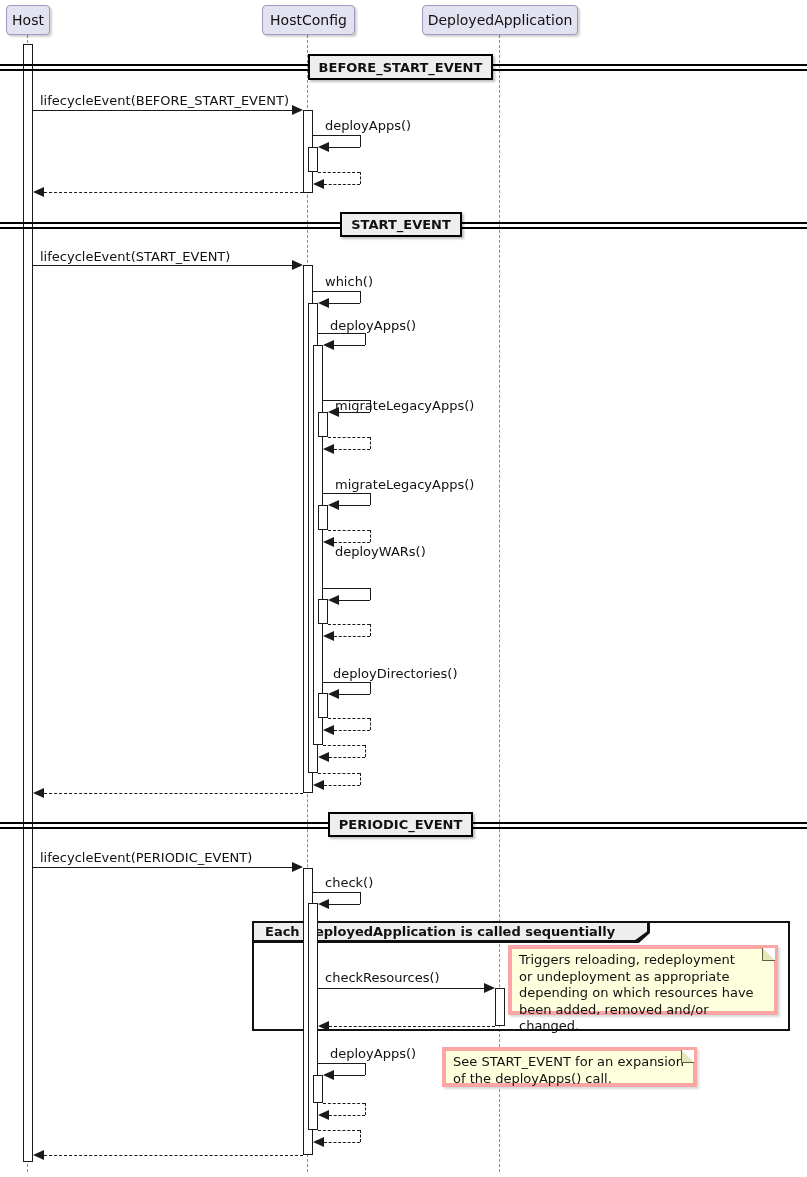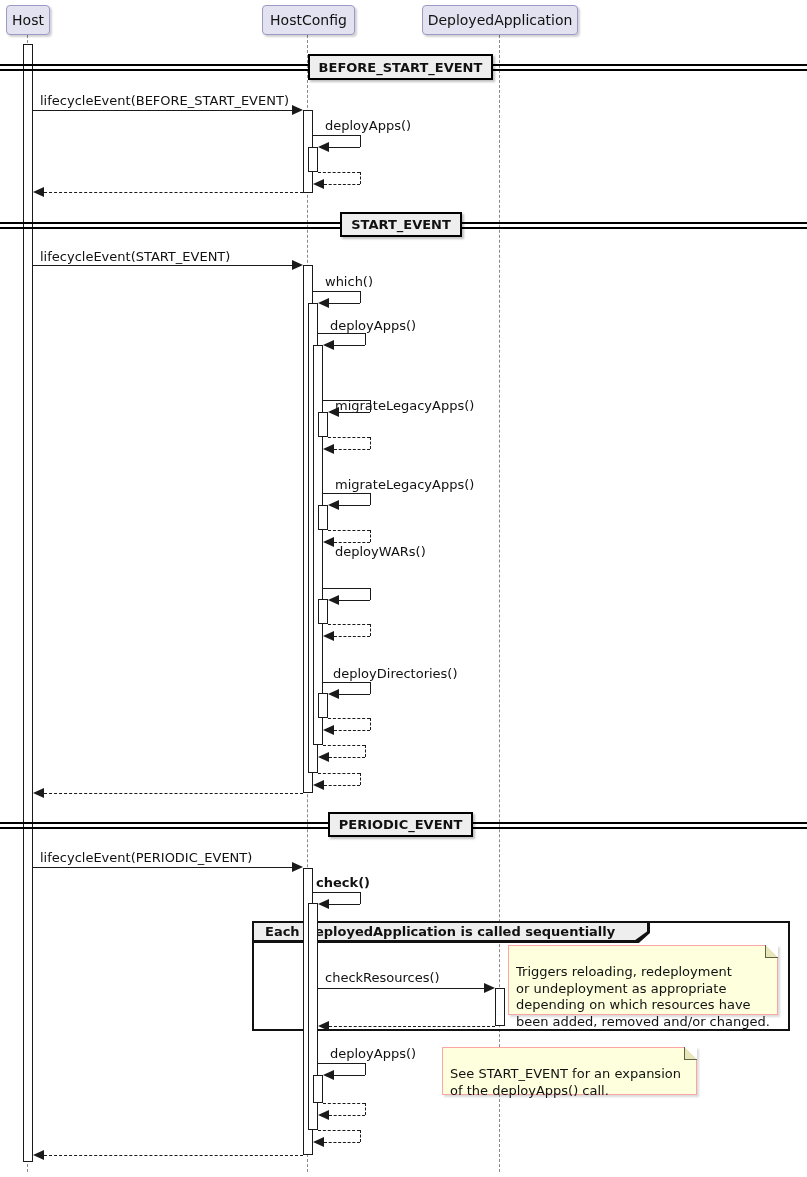--- a/index.html
+++ b/index.html
@@ -29,22 +29,22 @@
   .divline{position:absolute;left:0;width:807px;height:2px;background:#000;}
   .divbox{position:absolute;background:#EEEEEE;border:2px solid #000;box-sizing:border-box;
           box-shadow:2px 2px 2px rgba(0,0,0,.25);display:flex;align-items:center;
           justify-content:center;font-size:13px;font-weight:bold;}
   
   .groupbox{position:absolute;border:2px solid #111;box-sizing:border-box;background:transparent;}
   .ghead-outer{position:absolute;background:#111;}
   .ghead-inner{position:absolute;left:2px;top:2px;right:3px;bottom:3px;background:#EEEEEE;}
   .ghead-label{position:absolute;font-size:13px;font-weight:bold;white-space:nowrap;}
   
-  .note{position:absolute;background:#FEFFDD;border:1px solid #fca5a5;box-sizing:border-box;
-        padding:18px 7px;font-size:13px;line-height:16.5px;white-space:pre-line;
+  .note{position:absolute;background:#FEFFDD;border:4px solid #fca5a5;box-sizing:border-box;
+        padding:3px 7px;font-size:13px;line-height:16.5px;white-space:pre-line;
         box-shadow:2px 2px 2px rgba(0,0,0,.15);}
   .note::before{content:"";position:absolute;top:-1px;right:-1px;width:12px;height:12px;
         background:linear-gradient(225deg,#ffffff 0 52%,#e6e6b8 52% 100%);
         border-left:1px solid #5f5f46;border-bottom:1px solid #5f5f46;}
 </style>
 </head>
 <body>
 
 <div class="canvas">
 
@@ -160,21 +160,21 @@
   <div class="hd" style="left:324px;top:785px;width:36px;"></div>
   <div class="arl" style="left:313px;top:780px;"></div>
 
   <div class="arl" style="left:33px;top:788px;"></div>
   <div class="hd" style="left:44px;top:793px;width:259px;"></div>
 
   <div class="msg" style="left:40px;top:850px;">lifecycleEvent(PERIODIC_EVENT)</div>
   <div class="hl" style="left:33px;top:867px;width:259px;"></div>
   <div class="arr" style="left:292px;top:862px;"></div>
 
-  <div class="msg" style="left:316px;top:875px;font-weight:bold;">check()</div>
+  <div class="msg" style="left:325px;top:875px;">check()</div>
   <div class="hl" style="left:313px;top:892px;width:47px;"></div>
   <div class="vl" style="left:360px;top:892px;height:12px;"></div>
   <div class="hl" style="left:329px;top:904px;width:31px;"></div>
   <div class="arl" style="left:318px;top:899px;"></div>
 
   <div class="msg" style="left:325px;top:970px;">checkResources()</div>
   <div class="hl" style="left:318px;top:988px;width:166px;"></div>
   <div class="arr" style="left:484px;top:983px;"></div>
 
   <div class="arl" style="left:318px;top:1021px;"></div>
@@ -208,20 +208,20 @@
   <div class="divbox" style="left:340px;top:212px;width:122px;height:25px;">START_EVENT</div>
 
   <div class="divline" style="top:822px;"></div>
   <div class="divline" style="top:827px;"></div>
   <div class="divbox" style="left:328px;top:812px;width:145px;height:25px;">PERIODIC_EVENT</div>
 
   <div class="note" style="left:508px;top:945px;width:270px;height:70px;">Triggers reloading, redeployment
 or undeployment as appropriate
 depending on which resources have
 been added, removed and/or changed.</div>
-  <div class="note" style="left:442px;top:1047px;width:255px;height:48px;">See START_EVENT for an expansion
+  <div class="note" style="left:442px;top:1047px;width:255px;height:40px;">See START_EVENT for an expansion
 of the deployApps() call.</div>
 
   <div class="participant" style="left:6px;top:5px;width:44px;">Host</div>
   <div class="participant" style="left:262px;top:5px;width:93px;">HostConfig</div>
   <div class="participant" style="left:422px;top:5px;width:156px;">DeployedApplication</div>
 
 </div>
 
 </body></html>

